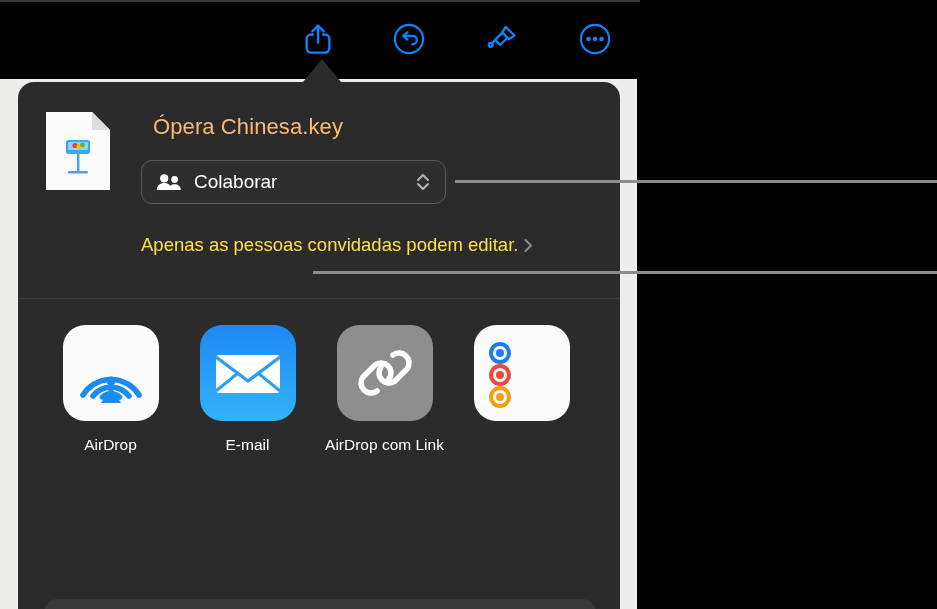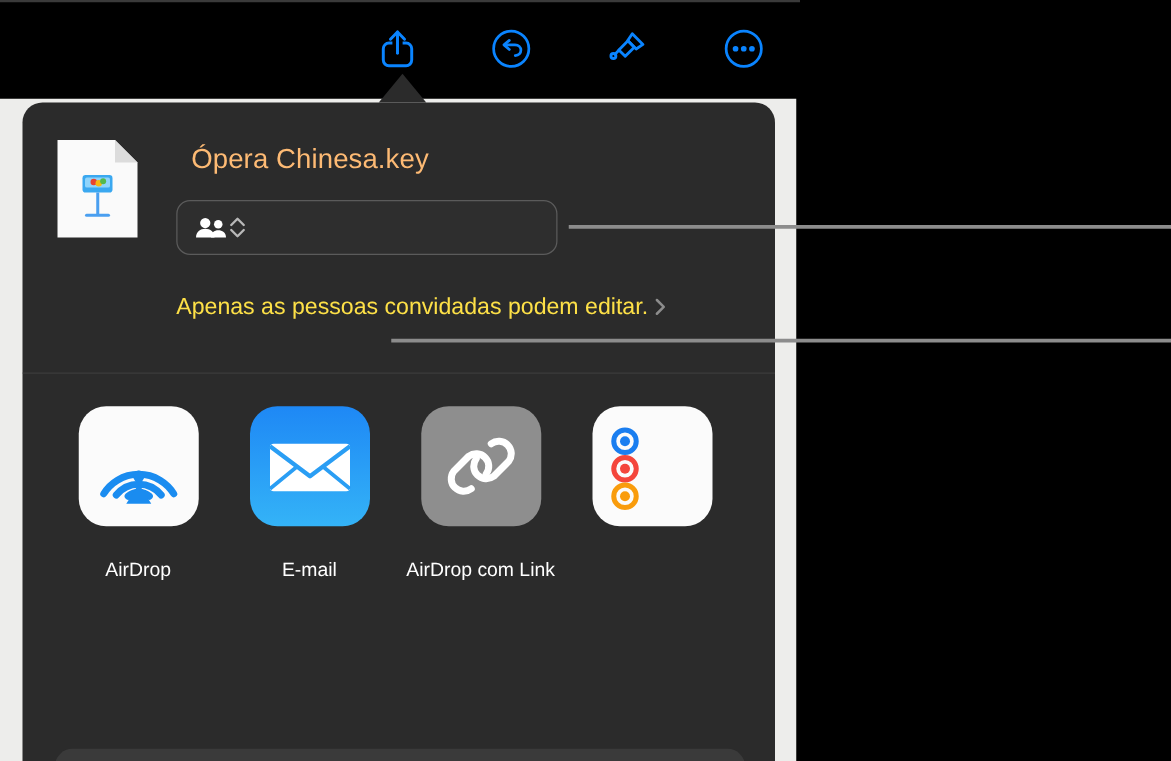--- a/index.html
+++ b/index.html
@@ -160,21 +160,21 @@
     flex-direction: column;
     align-items: center;
   }
   .app-tile {
     width: 96px; height: 96px;
     border-radius: 22px;
     overflow: hidden;
     position: relative;
   }
   .app-label {
-    margin-top: 26px;
+    margin-top: 14px;
     font-size: 15.5px;
     line-height: 20px;
     color: #ffffff;
     text-align: center;
     max-width: 120px;
   }
 
   .tile-airdrop   { background: #fbfbfb; }
   .tile-messages  { background: #3ad24a; }
   .tile-mail      { background: linear-gradient(180deg,#1e88f5 0%,#34b3f7 100%); }
@@ -273,20 +273,21 @@
 
       <div class="file-title">Ópera Chinesa.key</div>
 
       <div class="collab-btn">
         <svg class="collab-people" viewBox="0 0 26 18">
           <circle cx="8.2" cy="5.4" r="4.1" fill="#ffffff"></circle>
           <path d="M0.8 17 C0.8 12.3 4.2 10 8.2 10 C12.2 10 15.6 12.3 15.6 17 Z" fill="#ffffff"></path>
           <circle cx="18.6" cy="6.4" r="3.4" fill="#ffffff"></circle>
           <path d="M12.8 17 C12.8 13.2 15.4 11.2 18.6 11.2 C21.8 11.2 24.8 13.2 24.8 17 Z" fill="#ffffff"></path>
         </svg>
+        <span class="collab-label">Colaborar</span>
         <svg class="collab-chev" viewBox="0 0 16 22">
           <path d="M3 9 L8 4 L13 9" fill="none" stroke="#b8b8b8" stroke-width="1.9" stroke-linecap="round" stroke-linejoin="round"></path>
           <path d="M3 13 L8 18 L13 13" fill="none" stroke="#b8b8b8" stroke-width="1.9" stroke-linecap="round" stroke-linejoin="round"></path>
         </svg>
       </div>
 
       <div class="perm-text">
         <span>Apenas as pessoas convidadas podem editar.</span><svg class="perm-chevron" viewBox="0 0 11 15">
           <path d="M2.5 2 L8 7.5 L2.5 13" fill="none" stroke="#8c8c8c" stroke-width="2" stroke-linecap="round" stroke-linejoin="round"></path>
         </svg>

